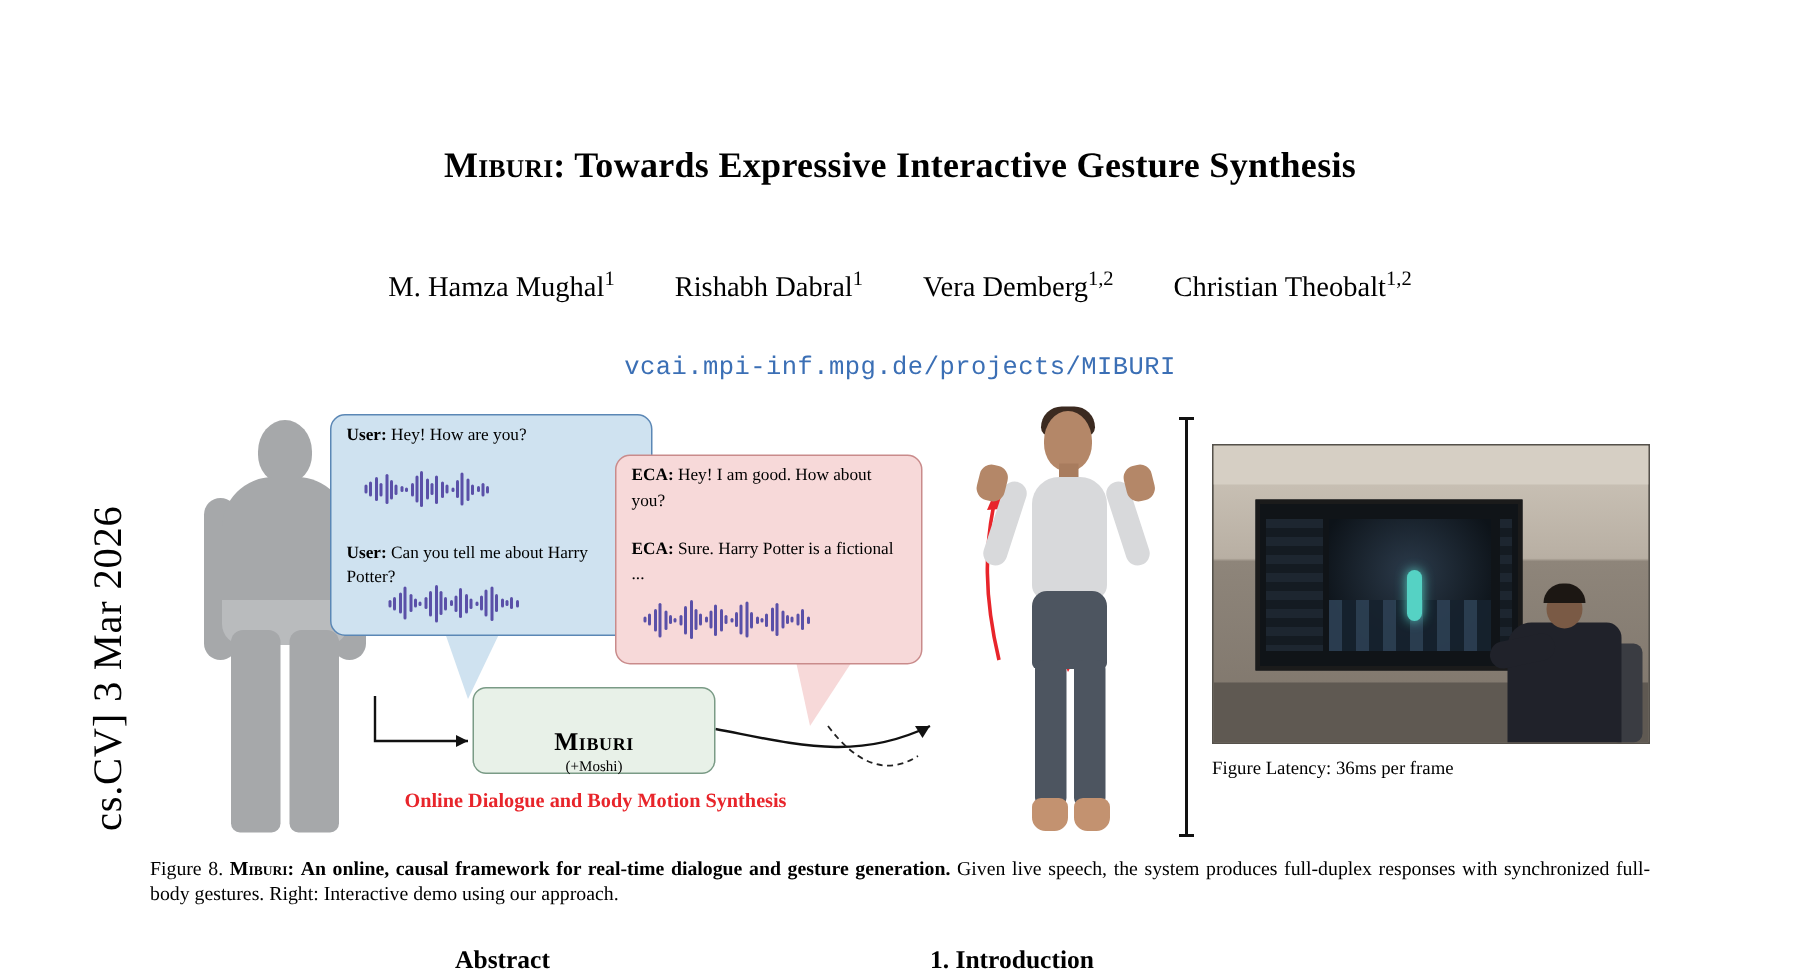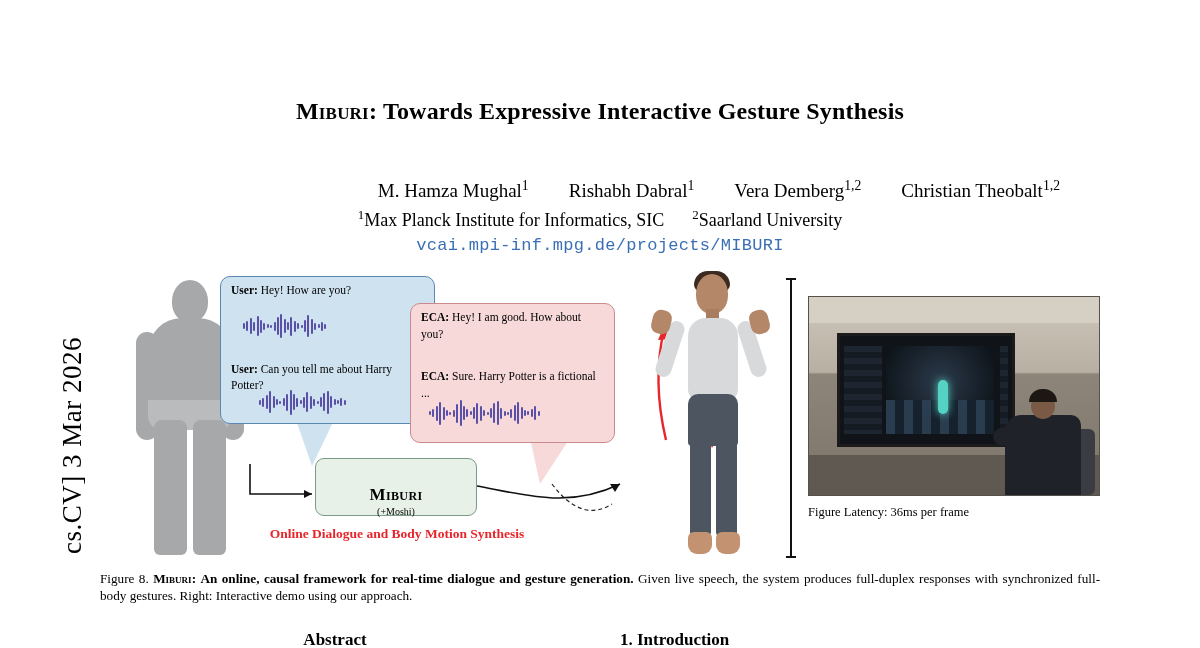--- a/index.html
+++ b/index.html
@@ -48,21 +48,21 @@
     letter-spacing: 0.2px;
   }
   .smallcaps-lead {
     font-variant: small-caps;
   }
   .authors {
     position: absolute;
     left: 120px;
     top: 178px;
     width: 960px;
-    text-align: right;
+    text-align: center;
     font-size: 19px;
   }
   .authors .au {
     display: inline-block;
     margin: 0 20px;
     white-space: nowrap;
   }
   sup { font-size: 0.72em; vertical-align: super; }
   .affil {
     position: absolute;
@@ -497,23 +497,20 @@
 
   <div class="title">
     <span class="smallcaps-lead">Miburi:</span>
     <span>Towards Expressive Interactive Gesture Synthesis</span>
   </div>
 
   <div class="authors">
     <span class="au"><span>M. Hamza Mughal</span><sup>1</sup></span><span class="au"><span>Rishabh Dabral</span><sup>1</sup></span><span class="au"><span>Vera Demberg</span><sup>1,2</sup></span><span class="au"><span>Christian Theobalt</span><sup>1,2</sup></span>
   </div>
 
-  <div class="affil">
-    <span><sup>1</sup><span>Max Planck Institute for Informatics, SIC</span></span><span class="a2"><sup>2</sup><span>Saarland University</span></span>
-  </div>
 
   <div class="url">vcai.mpi-inf.mpg.de/projects/MIBURI</div>
 
   <div class="figure">
 
     <svg class="overlay">
 
       <path d="M150 196 L150 226 L212 226" stroke="#111" stroke-width="1.6" fill="none"></path>
       <polygon points="212,226 204,222 204,230" fill="#111"></polygon>
 
@@ -605,21 +602,21 @@
           <i style="height:5px"></i>
       </div>
     </div>
 
     <div class="tail tail-eca"></div>
     <div class="bubble bubble-eca">
       <div class="line">
         <b>ECA:</b>
         <span>Hey! I am good. How about you?</span>
       </div>
-      <div class="line" style="margin-top:26px;">
+      <div class="line" style="margin-top:16px;">
         <b>ECA:</b>
         <span>Sure. Harry Potter is a fictional ...</span>
       </div>
       <div class="wave" style="left:18px; top:96px; width:150px;">
         <i style="height:4px"></i>
           <i style="height:8px"></i>
           <i style="height:15px"></i>
           <i style="height:23px"></i>
           <i style="height:13px"></i>
           <i style="height:6px"></i>

